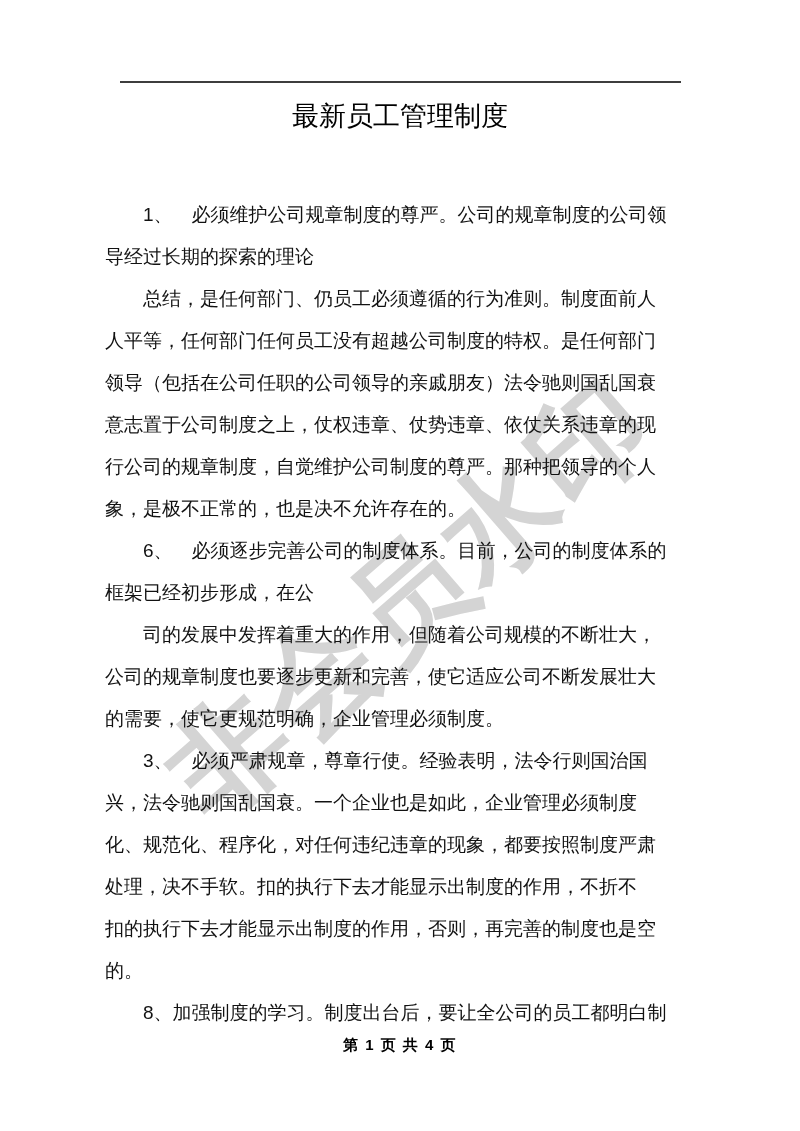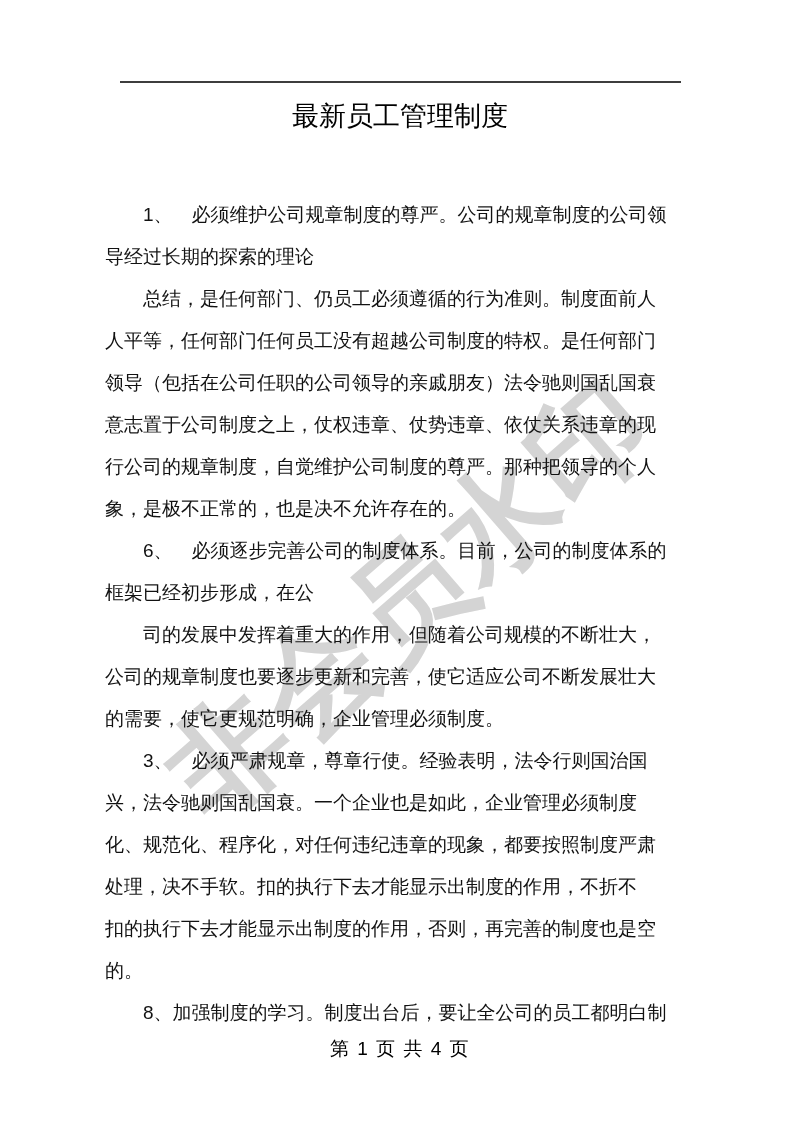--- a/index.html
+++ b/index.html
@@ -60,22 +60,22 @@
     height: 42px;
     white-space: nowrap;
   }
   .body-line.indent { padding-left: 38px; }
   .page-footer {
     position: absolute;
     left: 0;
     top: 1036px;
     width: 100%;
     text-align: center;
-    font-size: 19px;
-    font-weight: 400;
+    font-size: 15px;
+    font-weight: 700;
     letter-spacing: 1.5px;
     color: #000000;
     z-index: 1;
   }
 </style>
 </head>
 <body>
 
 <div class="page">
 

